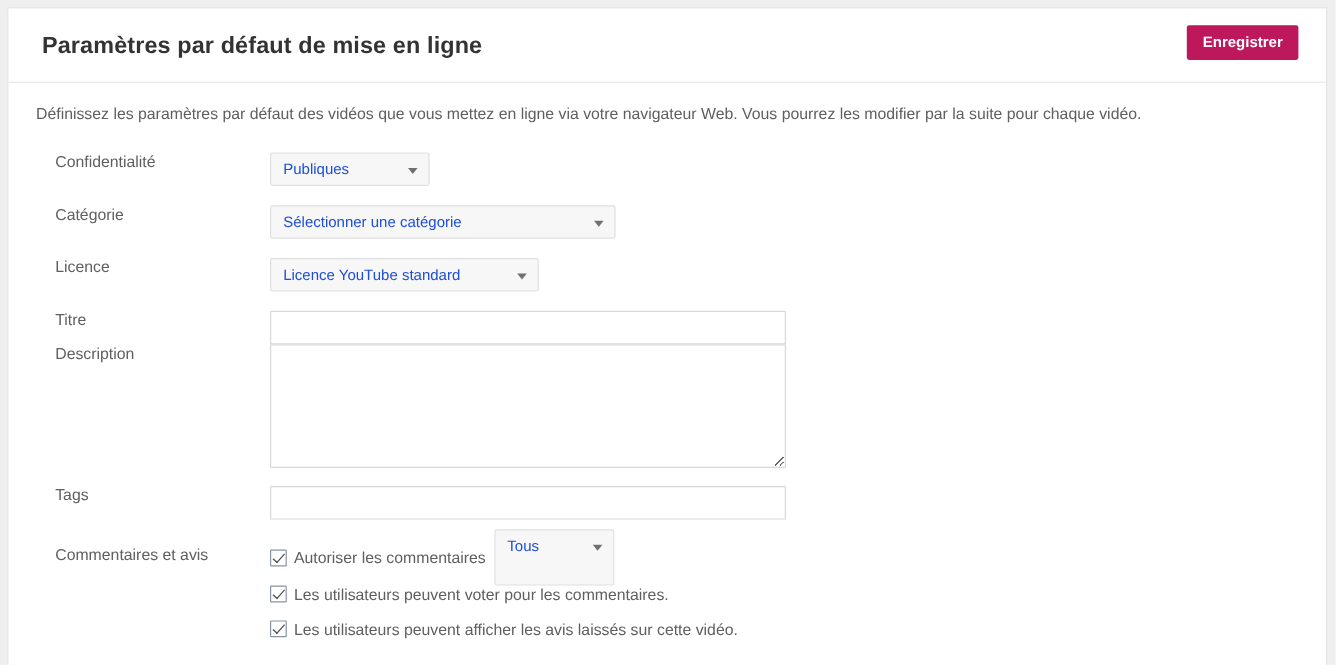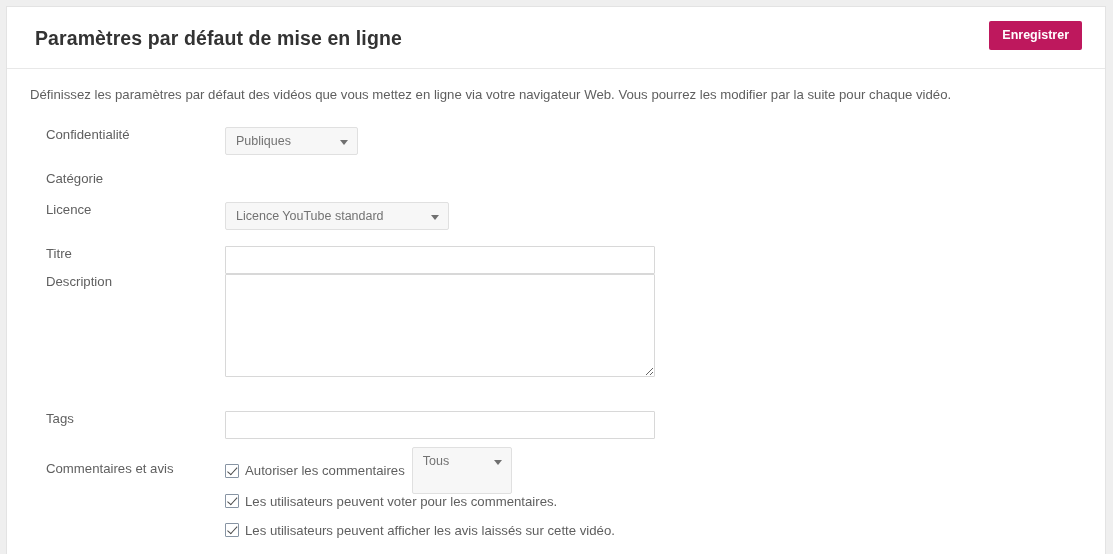--- a/index.html
+++ b/index.html
@@ -105,21 +105,21 @@
     box-sizing: border-box;
     cursor: pointer;
     vertical-align: top;
   }
   .select-label {
     position: absolute;
     left: 10px;
     top: 0;
     line-height: 26px;
     font-size: 12.5px;
-    color: #737373;
+    color: #1d4ed8;
     white-space: nowrap;
   }
   .caret {
     position: absolute;
     right: 9px;
     top: 12px;
     width: 0;
     height: 0;
     border-left: 4.5px solid transparent;
     border-right: 4.5px solid transparent;
@@ -220,20 +220,26 @@
         <div class="row-field">
           <div class="select-box sel-confidentialite">
             <span class="select-label">Publiques</span>
             <span class="caret"></span>
           </div>
         </div>
       </div>
 
       <div class="form-row" style="margin-top:16px;">
         <div class="row-label">Catégorie</div>
+        <div class="row-field">
+          <div class="select-box sel-categorie">
+            <span class="select-label">Sélectionner une catégorie</span>
+            <span class="caret"></span>
+          </div>
+        </div>
       </div>
 
       <div class="form-row" style="margin-top:16px;">
         <div class="row-label">Licence</div>
         <div class="row-field">
           <div class="select-box sel-licence">
             <span class="select-label">Licence YouTube standard</span>
             <span class="caret"></span>
           </div>
         </div>
@@ -246,21 +252,21 @@
         </div>
       </div>
 
       <div class="form-row" style="">
         <div class="row-label">Description</div>
         <div class="row-field">
           <textarea class="textarea-input" placeholder="" style=""></textarea>
         </div>
       </div>
 
-      <div class="form-row" style="margin-top:34px;">
+      <div class="form-row" style="margin-top:15px;">
         <div class="row-label">Tags</div>
         <div class="row-field">
           <input class="text-input" type="text" placeholder="" style="">
         </div>
       </div>
 
       <div class="form-row" style="margin-top:17px;">
         <div class="row-label" style="padding-top:5px;">Commentaires et avis</div>
         <div class="row-field">
 

